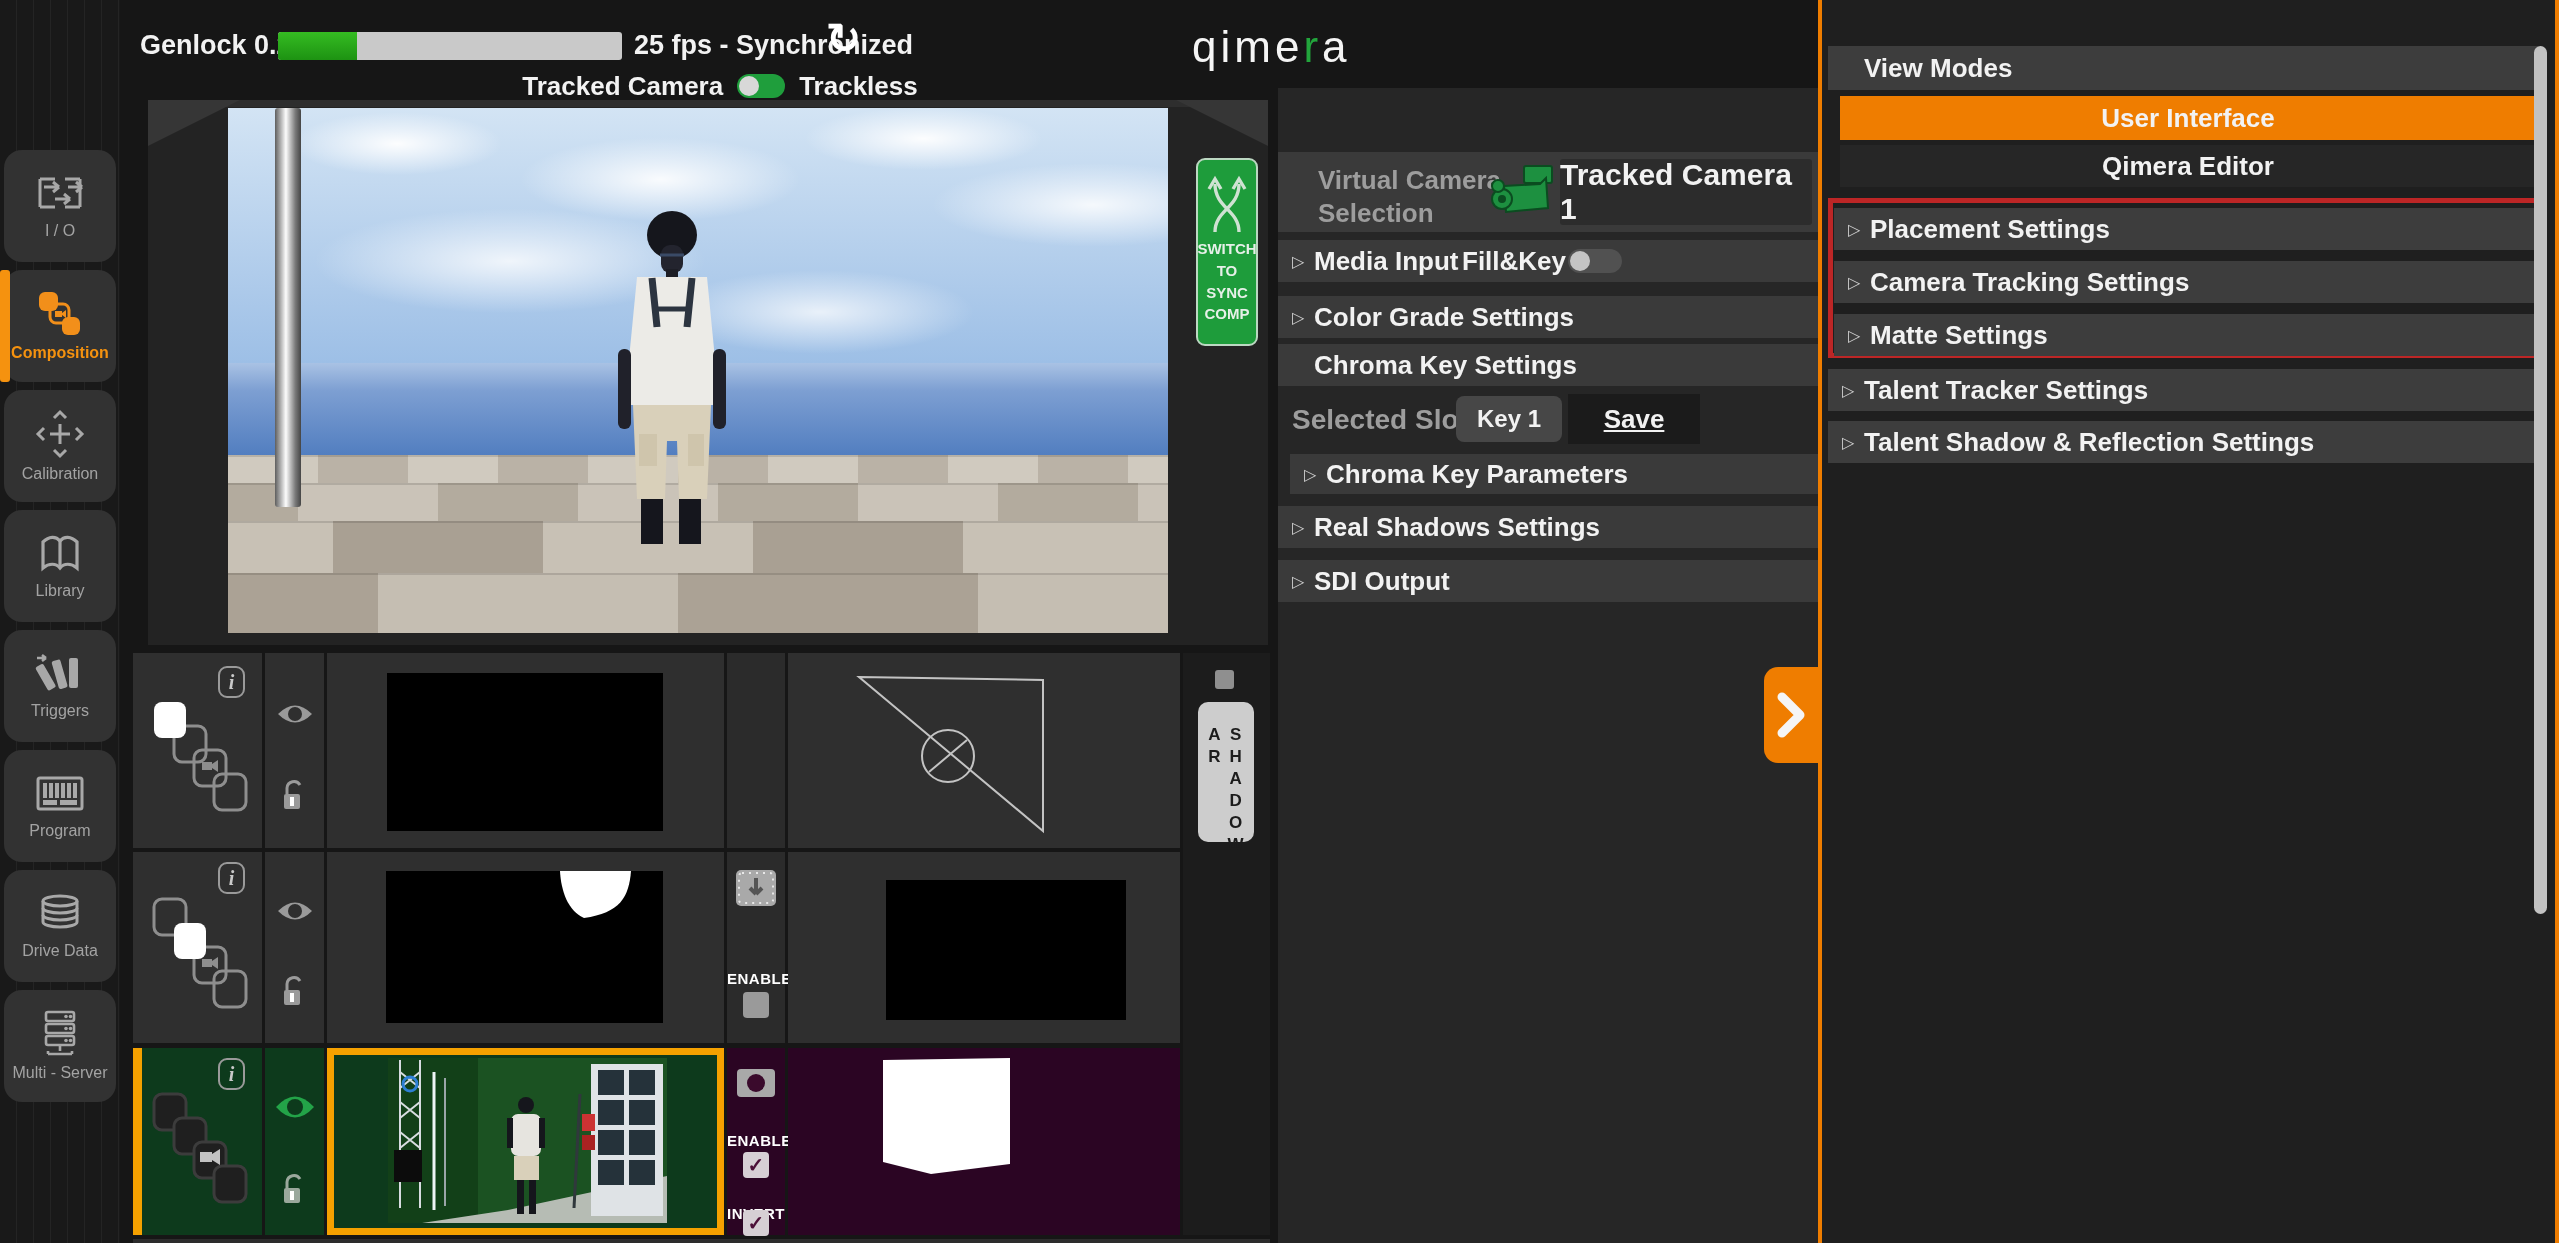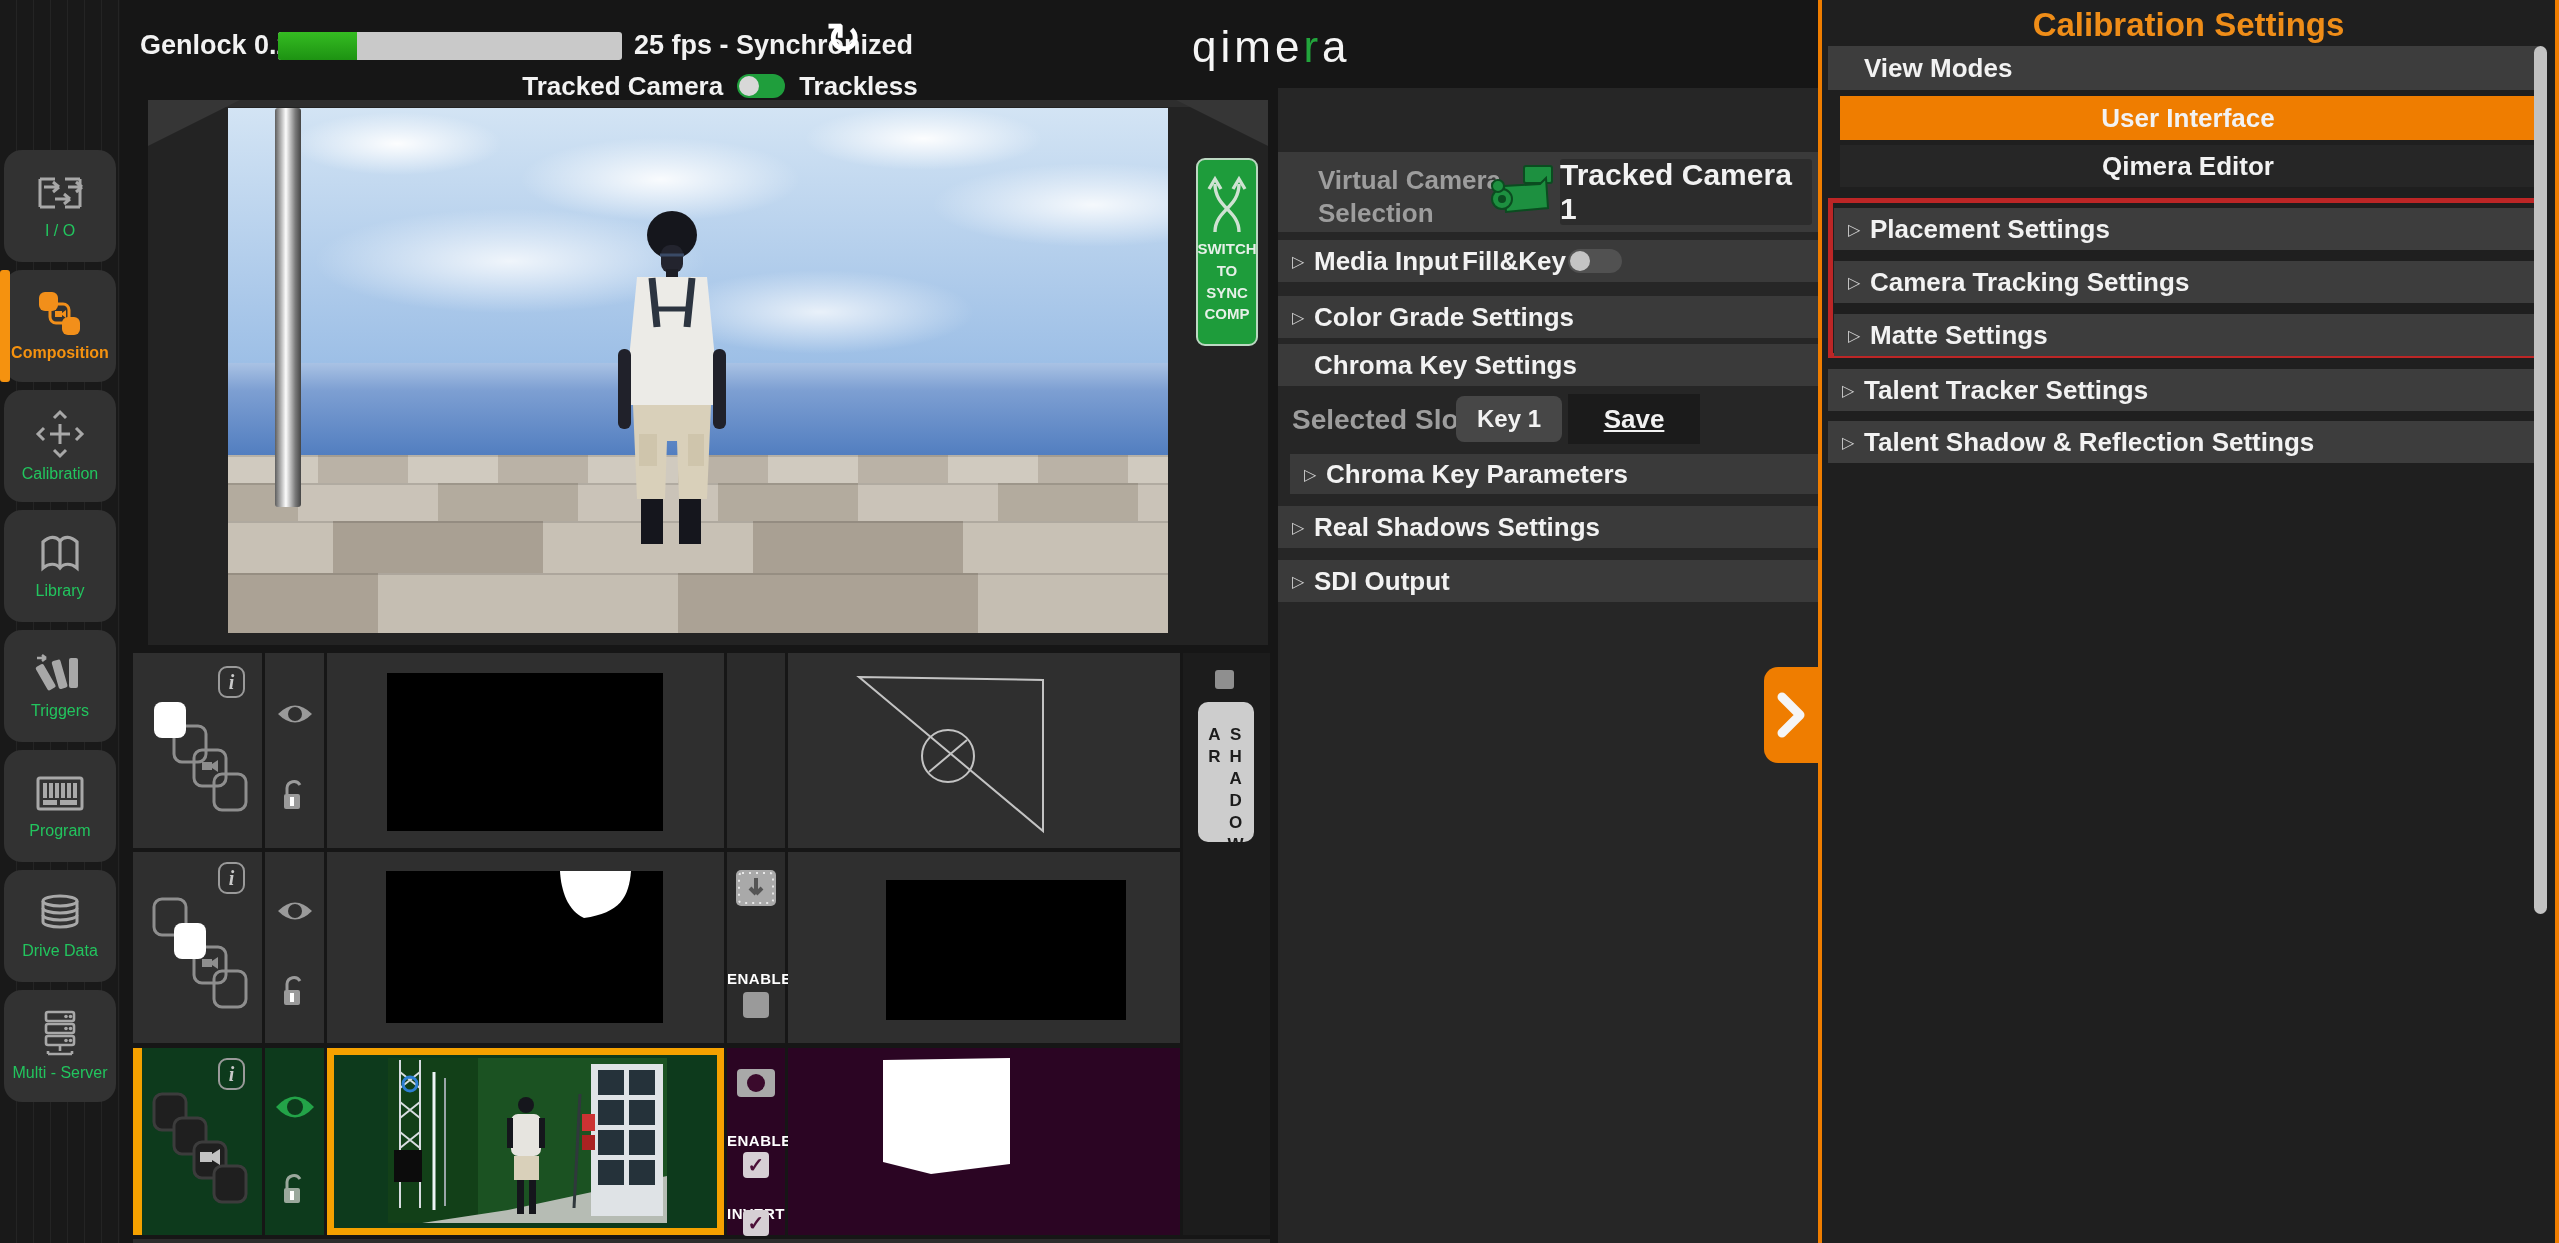--- a/index.html
+++ b/index.html
@@ -10,21 +10,21 @@
     color:#f2f2f2;
   }
   .abs { position:absolute; }
   .pre { white-space:pre-line; }
 
   
   .sidebar { left:0; top:0; width:120px; height:1243px; background:#191919;
     background-image:repeating-linear-gradient(90deg, transparent 0 16px, #242424 16px 17px); }
   .sb-item { position:absolute; left:4px; width:112px; height:112px; background:#323232;
     border-radius:18px; display:flex; flex-direction:column; align-items:center; justify-content:center; gap:6px; }
-  .sb-label { font-size:16px; color:#22c55e; text-align:center; }
+  .sb-label { font-size:16px; color:#a3a3a3; text-align:center; }
   .sb-item.active .sb-label { color:#f5920f; font-weight:bold; }
   .sb-bar { position:absolute; left:-4px; top:0; width:10px; height:112px; background:#f5920f; border-radius:3px; }
 
   
   .genlock-text { left:140px; top:30px; font-size:27px; font-weight:bold; }
   .genlock-bar { left:278px; top:32px; width:344px; height:28px; background:#c9c9c9; border-radius:3px; overflow:hidden; }
   .genlock-fill { height:100%; width:23%; background:linear-gradient(#35bc22,#1d9212); }
   .fps-text { left:634px; top:30px; font-size:27px; font-weight:bold; }
   .refresh { left:826px; top:14px; font-size:42px; font-weight:bold; color:#fff; }
   .logo { left:1192px; top:22px; font-size:44px; letter-spacing:4px; color:#f4f4f4; font-weight:normal; }
@@ -536,21 +536,20 @@
 
   <div class="abs chev-btn">
     <svg width="28" height="46" viewBox="0 0 28 46">
         <polyline points="5,5 23,23 5,41" fill="none" stroke="#f5f5f5" stroke-width="9" stroke-linecap="round" stroke-linejoin="round"></polyline>
       </svg>
   </div>
 
   <div class="abs oline-l"></div>
   <div class="abs oline-r"></div>
   <div class="abs rpanel">
-    <div class="r-title">Calibration Settings</div>
 
     <div class="rrow" style="left:6px;top:46px;width:710px">
       <span class="caret"><span class="car-open"></span></span>
       <span class="row-label">View Modes</span>
     </div>
 
     <div class="ui-btn">User Interface</div>
     <div class="qe-btn">Qimera Editor</div>
 
     <div class="red-box"></div>

